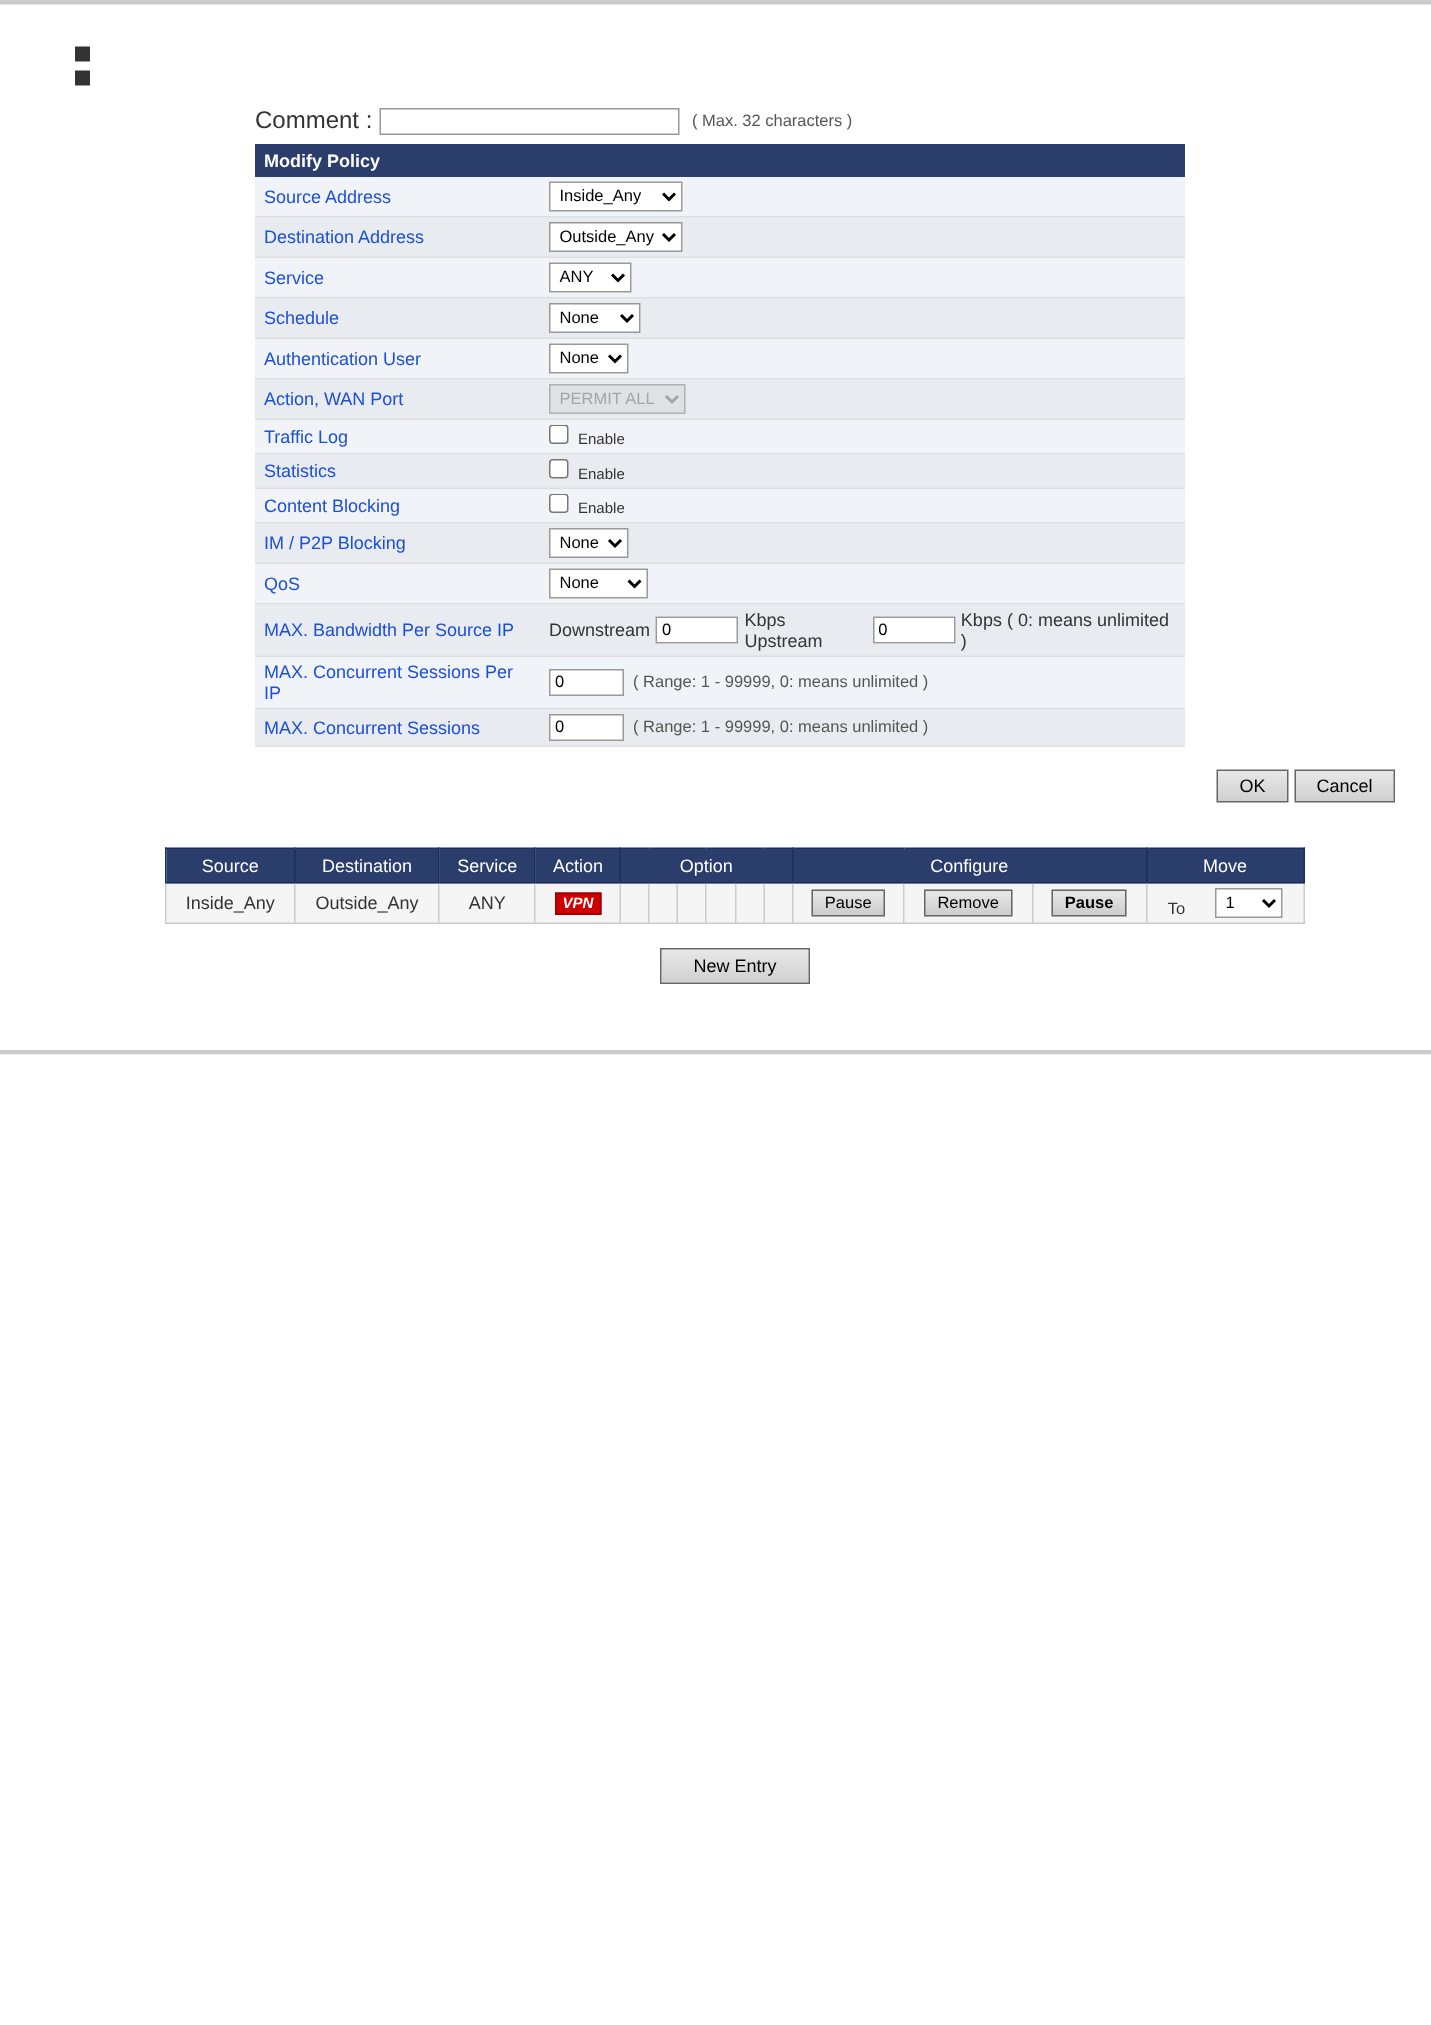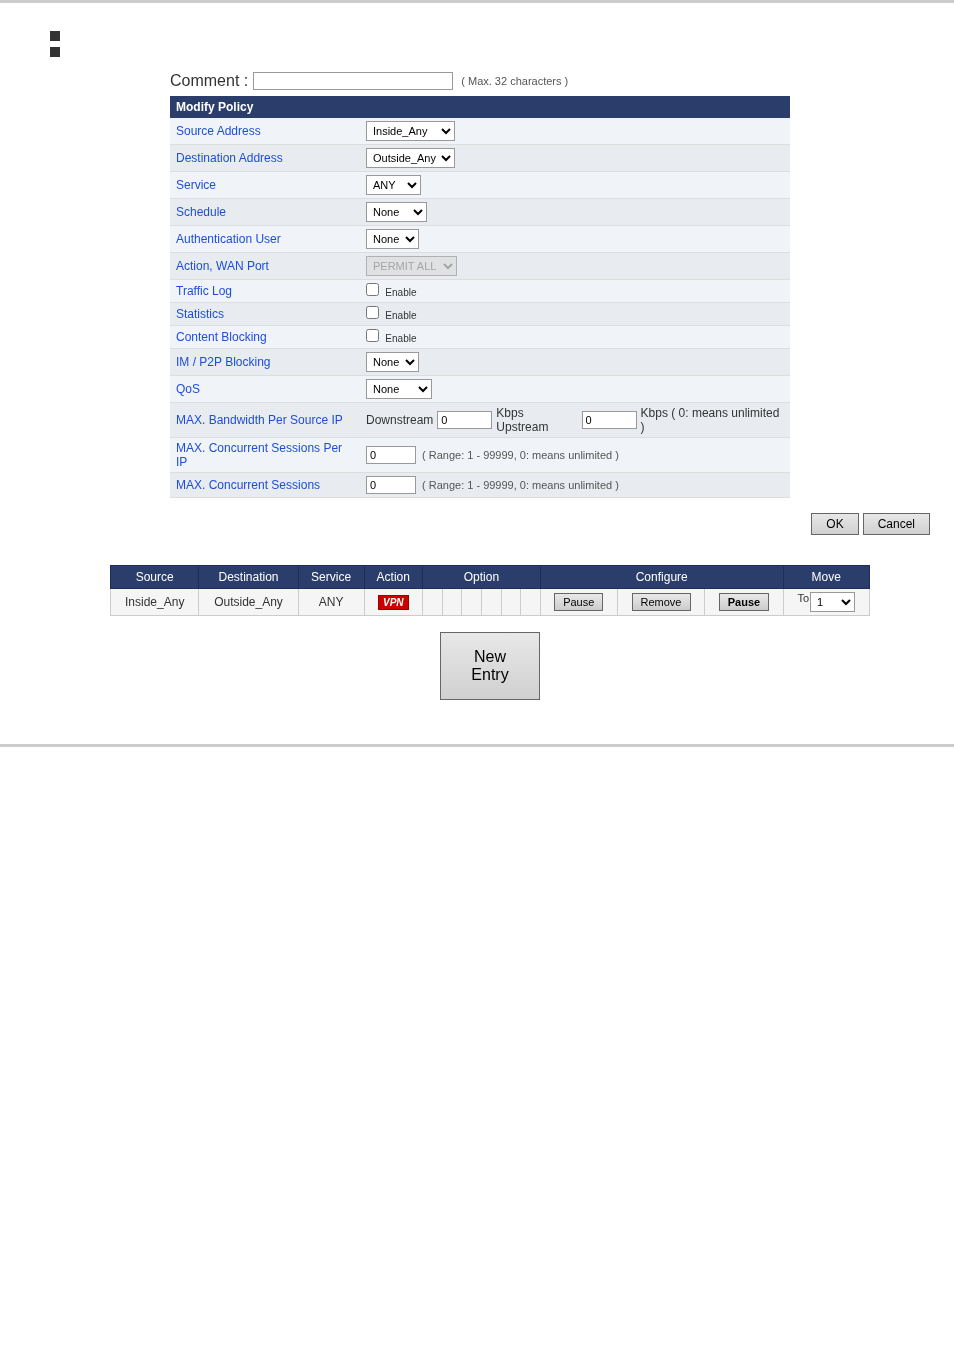--- a/index.html
+++ b/index.html
@@ -202,32 +202,32 @@
     }
     .btn-remove {
       background: linear-gradient(to bottom, #e8e8e8, #ccc);
     }
     .btn-pause {
       background: linear-gradient(to bottom, #e8e8e8, #ccc);
       font-weight: bold;
     }
     .move-cell {
       display: flex;
-      align-items: flex-start;
+      align-items: flex-end;
       justify-content: center;
-      gap: 1px;
+      gap: 20px;
     }
     .move-to-label {
       font-size: 11px;
     }
     .new-entry-btn {
       display: block;
       margin: 16px auto;
-      font-size: 16px;
-      padding: 15px 16px;
+      font-size: 12px;
+      padding: 4px 16px;
       border: 1px solid #666;
       background: linear-gradient(to bottom, #e8e8e8, #d0d0d0);
       cursor: pointer;
       width: 100px;
     }
     .new-entry-wrapper {
       text-align: center;
       margin-left: 80px;
       width: 760px;
     }

